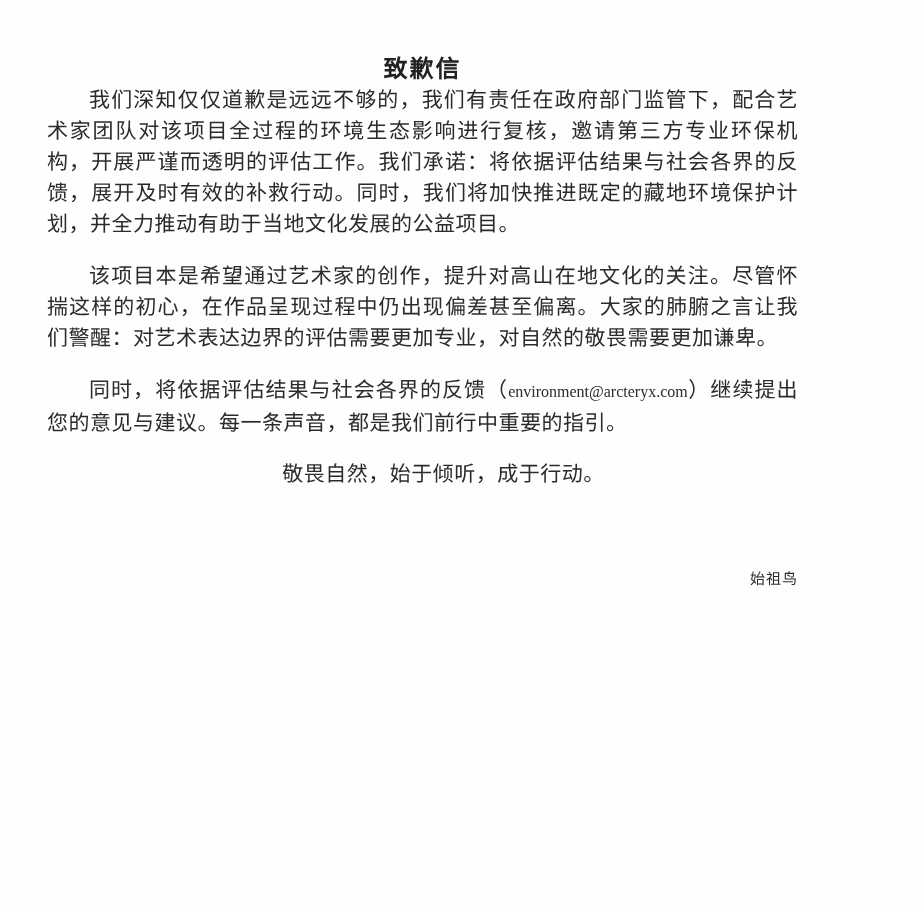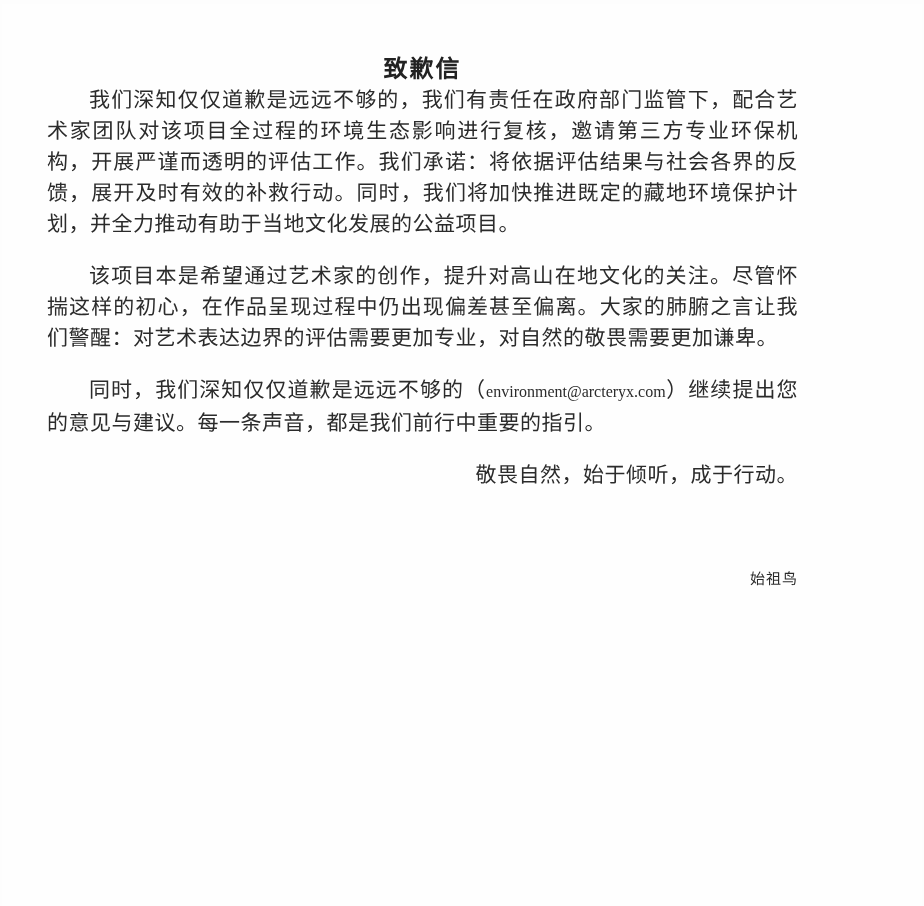--- a/index.html
+++ b/index.html
@@ -35,21 +35,22 @@
     text-align: justify;
     text-justify: inter-ideograph;
     text-indent: 2em;
     letter-spacing: 0.5px;
   }
   .letter-body p.first-para {
     margin-top: 85px;
   }
   .letter-body p.closing-line {
     margin-bottom: 0;
-    text-align: right;
+    text-align: center;
+    font-family: Liberation Serif, serif;
   }
   .email {
     font-family: Liberation Serif, serif;
     font-size: 16px;
     letter-spacing: 0;
   }
   .signature-block {
     margin-top: 73px;
     text-align: right;
     font-size: 15px;
@@ -66,21 +67,21 @@
 
 <div class="page">
   <h1 class="letter-title">致歉信</h1>
 
   <div class="letter-body">
 
     <p>我们深知仅仅道歉是远远不够的，我们有责任在政府部门监管下，配合艺术家团队对该项目全过程的环境生态影响进行复核，邀请第三方专业环保机构，开展严谨而透明的评估工作。我们承诺：将依据评估结果与社会各界的反馈，展开及时有效的补救行动。同时，我们将加快推进既定的藏地环境保护计划，并全力推动有助于当地文化发展的公益项目。</p>
 
     <p>该项目本是希望通过艺术家的创作，提升对高山在地文化的关注。尽管怀揣这样的初心，在作品呈现过程中仍出现偏差甚至偏离。大家的肺腑之言让我们警醒：对艺术表达边界的评估需要更加专业，对自然的敬畏需要更加谦卑。</p>
 
-    <p><span>同时，我们深知仅仅道歉是远远不够的（</span><span class="email">environment@arcteryx.com</span><span>）继续提出您的意见与建议。每一条声音，都是我们前行中重要的指引。</span></p>
+    <p><span>同时，将依据评估结果与社会各界的反馈（</span><span class="email">environment@arcteryx.com</span><span>）继续提出您的意见与建议。每一条声音，都是我们前行中重要的指引。</span></p>
 
     <p class="closing-line">敬畏自然，始于倾听，成于行动。</p>
 
   </div>
 
   <div class="signature-block">
     <p class="sig-name">始祖鸟</p>
   </div>
 </div>
 

